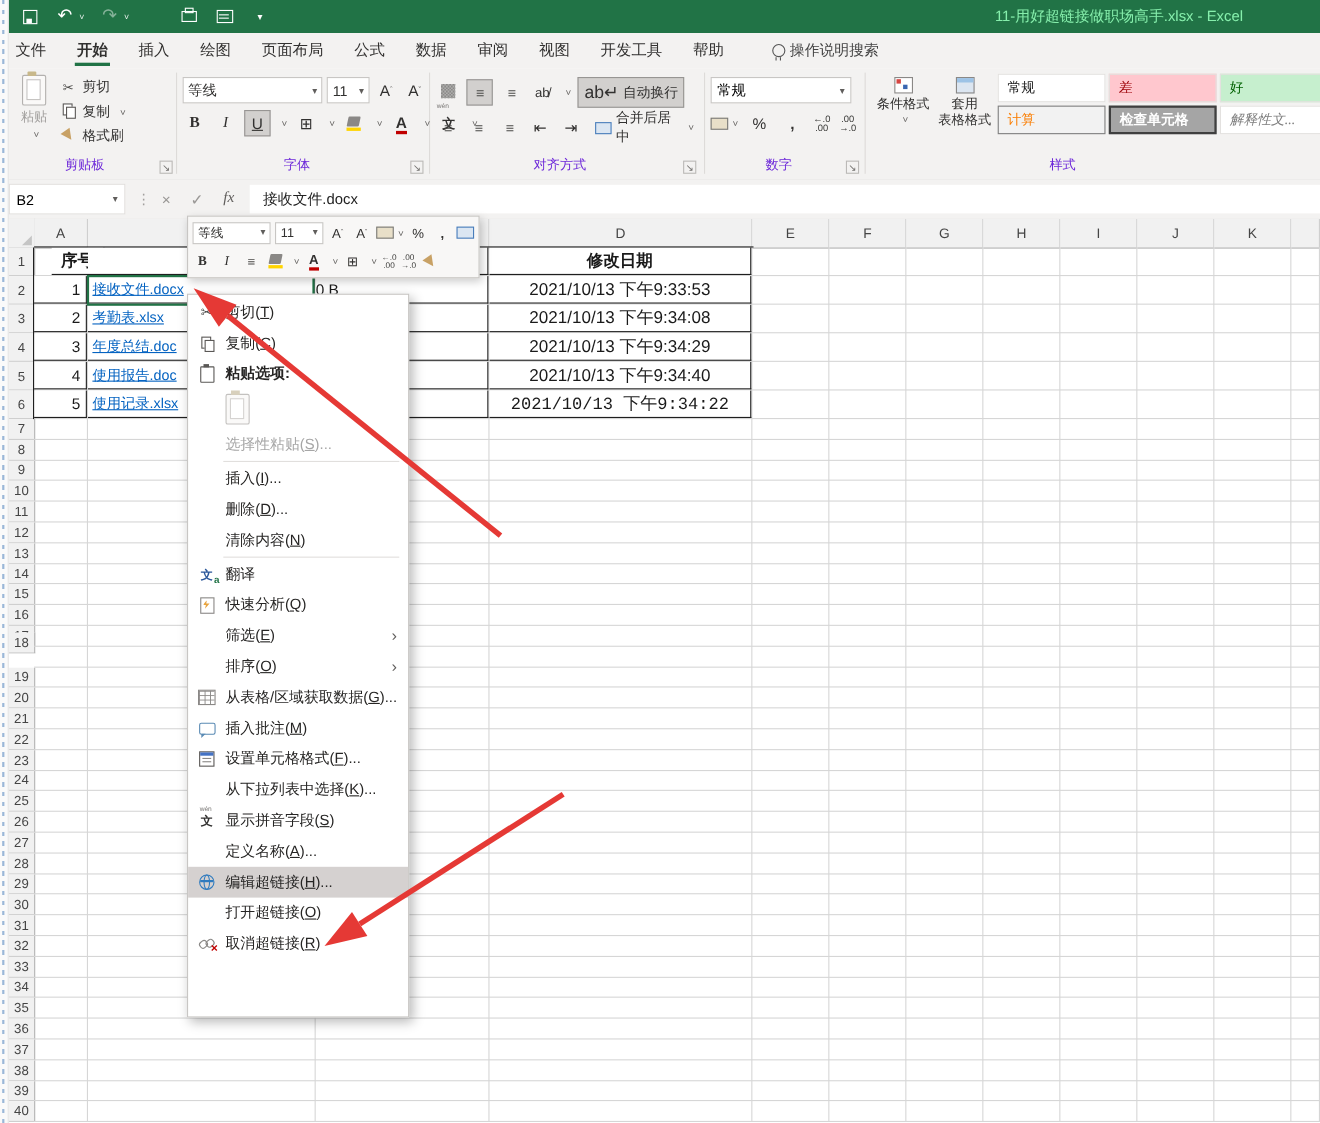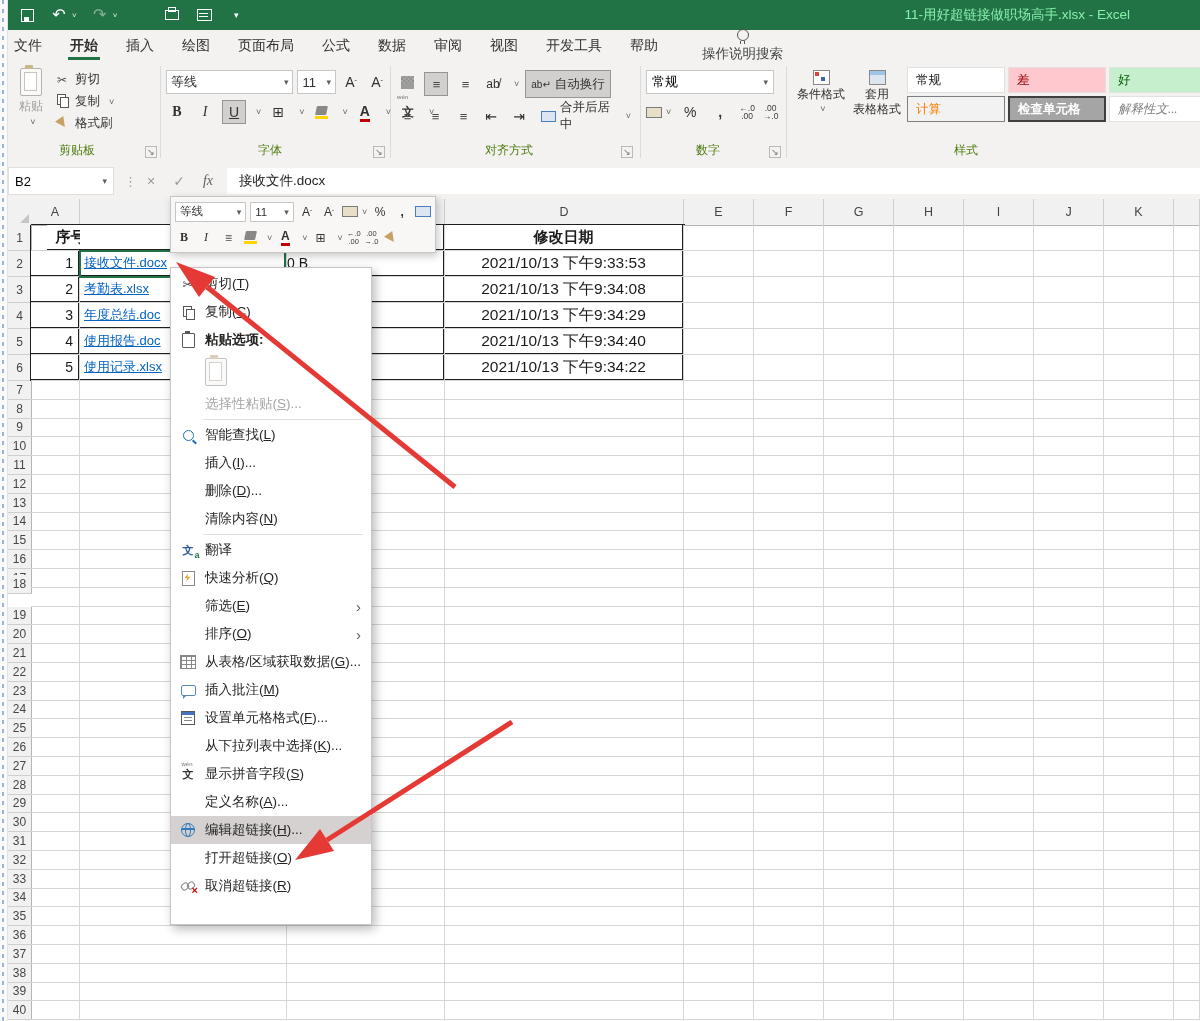--- a/index.html
+++ b/index.html
@@ -20,27 +20,27 @@
   .q-print i:before{content:"";position:absolute;left:2px;top:-4px;width:6px;height:3px;border:1.4px solid #fff;}
   .q-form i{display:block;width:13px;height:10px;border:1.4px solid #fff;position:relative;}
   .q-form i:after{content:"";position:absolute;left:1px;top:3px;width:9px;height:1.4px;background:#fff;box-shadow:0 3px 0 #fff;}
   .q-customize{font-size:9px;}
   #wintitle{position:absolute;right:70px;top:0;height:30px;display:flex;align-items:center;font-size:13.5px;color:#86efac;}
   
   #tabrow{left:0;top:30px;width:1200px;height:32px;background:#f3f2f1;display:flex;align-items:center;}
   .rtab{padding:0 14px;font-size:14px;color:#323130;height:32px;display:flex;align-items:center;position:relative;cursor:default;}
   .rtab.active{font-weight:bold;}
   .rtab.active:after{content:"";position:absolute;left:12px;right:12px;bottom:2px;height:3px;background:#217346;}
-  #searchbox{display:flex;align-items:center;gap:4px;margin-left:30px;font-size:13.5px;color:#444;flex-direction:column;}
+  #searchbox{display:flex;align-items:center;gap:4px;margin-left:30px;font-size:13.5px;color:#444;}
   .bulb{width:10px;height:10px;border:1.5px solid #555;border-radius:50%;position:relative;display:inline-block;}
   .bulb:after{content:"";position:absolute;left:2px;bottom:-4px;width:3px;height:3px;border-left:1.5px solid #555;border-right:1.5px solid #555;}
   
   #ribbon{left:0;top:62px;width:1200px;height:101px;background:#f3f2f1;border-bottom:1px solid #d8d6d4;}
   .rgroup{position:absolute;top:0;height:100px;}
-  .glabel{position:absolute;bottom:3px;left:0;right:14px;text-align:center;font-size:12px;color:#4d7c0f;}
+  .glabel{position:absolute;bottom:3px;left:0;right:14px;text-align:center;font-size:12px;color:#6d28d9;}
   .glauncher{position:absolute;bottom:4px;right:3px;font-size:9px;color:#767472;width:10px;height:10px;line-height:10px;text-align:center;border:1px solid #bbb9b7;}
   .gsep{position:absolute;top:4px;width:1px;height:92px;background:#dddbd9;}
   .rbtn-big{display:flex;flex-direction:column;align-items:center;width:46px;padding-top:6px;gap:2px;font-size:12px;color:#a19f9d;}
   .clipicon{width:20px;height:26px;border:1.6px solid #b3b1af;border-radius:2px;position:relative;background:#faf9f8;}
   .clipicon:before{content:"";position:absolute;top:-4px;left:4px;width:8px;height:4px;background:#c8b88a;border-radius:1px;}
   .clipicon:after{content:"";position:absolute;top:3px;left:3px;width:11px;height:17px;background:#fff;border:1px solid #c6c4c2;}
   .smallrow{display:flex;align-items:center;gap:5px;font-size:12.5px;color:#323130;height:19px;}
   .ric{width:16px;text-align:center;font-size:12px;color:#4a4a48;}
   .ic-copy{position:relative;width:10px;height:12px;display:inline-block;}
   .ic-copy:before,.ic-copy:after{content:"";position:absolute;width:7px;height:9px;border:1px solid #5a5856;background:#fff;}
@@ -276,21 +276,21 @@
   </div>
 
   <div class="rgroup" style="left:396px;width:240px;">
     <div style="display:flex;gap:6px;margin-top:8px;align-items:center;">
       <span class="fbtn alignic">🮐</span>
       <span class="fbtn alignic toggled">≡</span>
       <span class="fbtn alignic">≡</span>
       <span class="fbtn" style="font-size:12px;">ab̸</span>
         <span class="drop">˅</span>
       <span class="wrapbtn toggled">
-          <span style="font-size:10px;">ab↵</span>
+          <span style="font-size:16px;">ab↵</span>
           <span>自动换行</span>
         </span>
     </div>
     <div class="fmtrow">
       <span class="fbtn alignic">≡</span>
       <span class="fbtn alignic">≡</span>
       <span class="fbtn alignic">≡</span>
       <span class="fbtn">⇤</span>
       <span class="fbtn">⇥</span>
       <span class="mergebtn">
@@ -493,21 +493,21 @@
     <div class="tcell link" style="left: 80px; width: 206px; top: 130px; height: 25px;">
       <span>使用报告.doc</span>
     </div>
     <div class="tcell " style="left: 287px; width: 157px; top: 130px; height: 25px;"></div>
     <div class="tcell date" style="left: 445px; width: 238px; top: 130px; height: 25px;">2021/10/13 下午9:34:40</div>
     <div class="tcell num" style="left: 31px; width: 48px; top: 156px; height: 25px;">5</div>
     <div class="tcell link" style="left: 80px; width: 206px; top: 156px; height: 25px;">
       <span>使用记录.xlsx</span>
     </div>
     <div class="tcell " style="left: 287px; width: 157px; top: 156px; height: 25px;"></div>
-    <div class="tcell date" style="left: 445px; width: 238px; top: 156px; height: 25px;">2021/10/13 下午9:34:22</div>
+    <div class="tcell date" style="left: 445px; width: 238px; top: 156px; height: 25px; font-family: Liberation Mono, monospace;">2021/10/13 下午9:34:22</div>
     <div id="tabletop" style="left: 31px; top: 25px; width: 654px; height: 1px; position: absolute; background: rgb(31, 31, 31);"></div>
     <div style="position: absolute; left: 30px; top: 26px; width: 1px; height: 156px; background: rgb(31, 31, 31);"></div>
     <div id="selbox" style="left: 79px; top: 51px; width: 203px; height: 24px;"></div>
   </div>
 
 <div id="minibar" class="abs">
   <div class="mrow">
     <div class="fontbox">
         <span>等线</span>
         <span class="drop">▾</span>
@@ -572,26 +572,20 @@
     </div>
     <div class="mpasteicon">
       <span class="bigclip"></span>
     </div>
     <div class="mitem disabled">
       <span class="micon"></span>
       <span>选择性粘贴(<u>S</u>)...</span>
     </div>
     <div class="msep"></div>
     <div class="mitem">
-      <span class="micon">
-        <span class="ic-search"></span>
-      </span>
-      <span>智能查找(<u>L</u>)</span>
-    </div>
-    <div class="mitem">
       <span class="micon"></span>
       <span>插入(<u>I</u>)...</span>
     </div>
     <div class="mitem">
       <span class="micon"></span>
       <span>删除(<u>D</u>)...</span>
     </div>
     <div class="mitem">
       <span class="micon"></span>
       <span>清除内容(<u>N</u>)</span>

